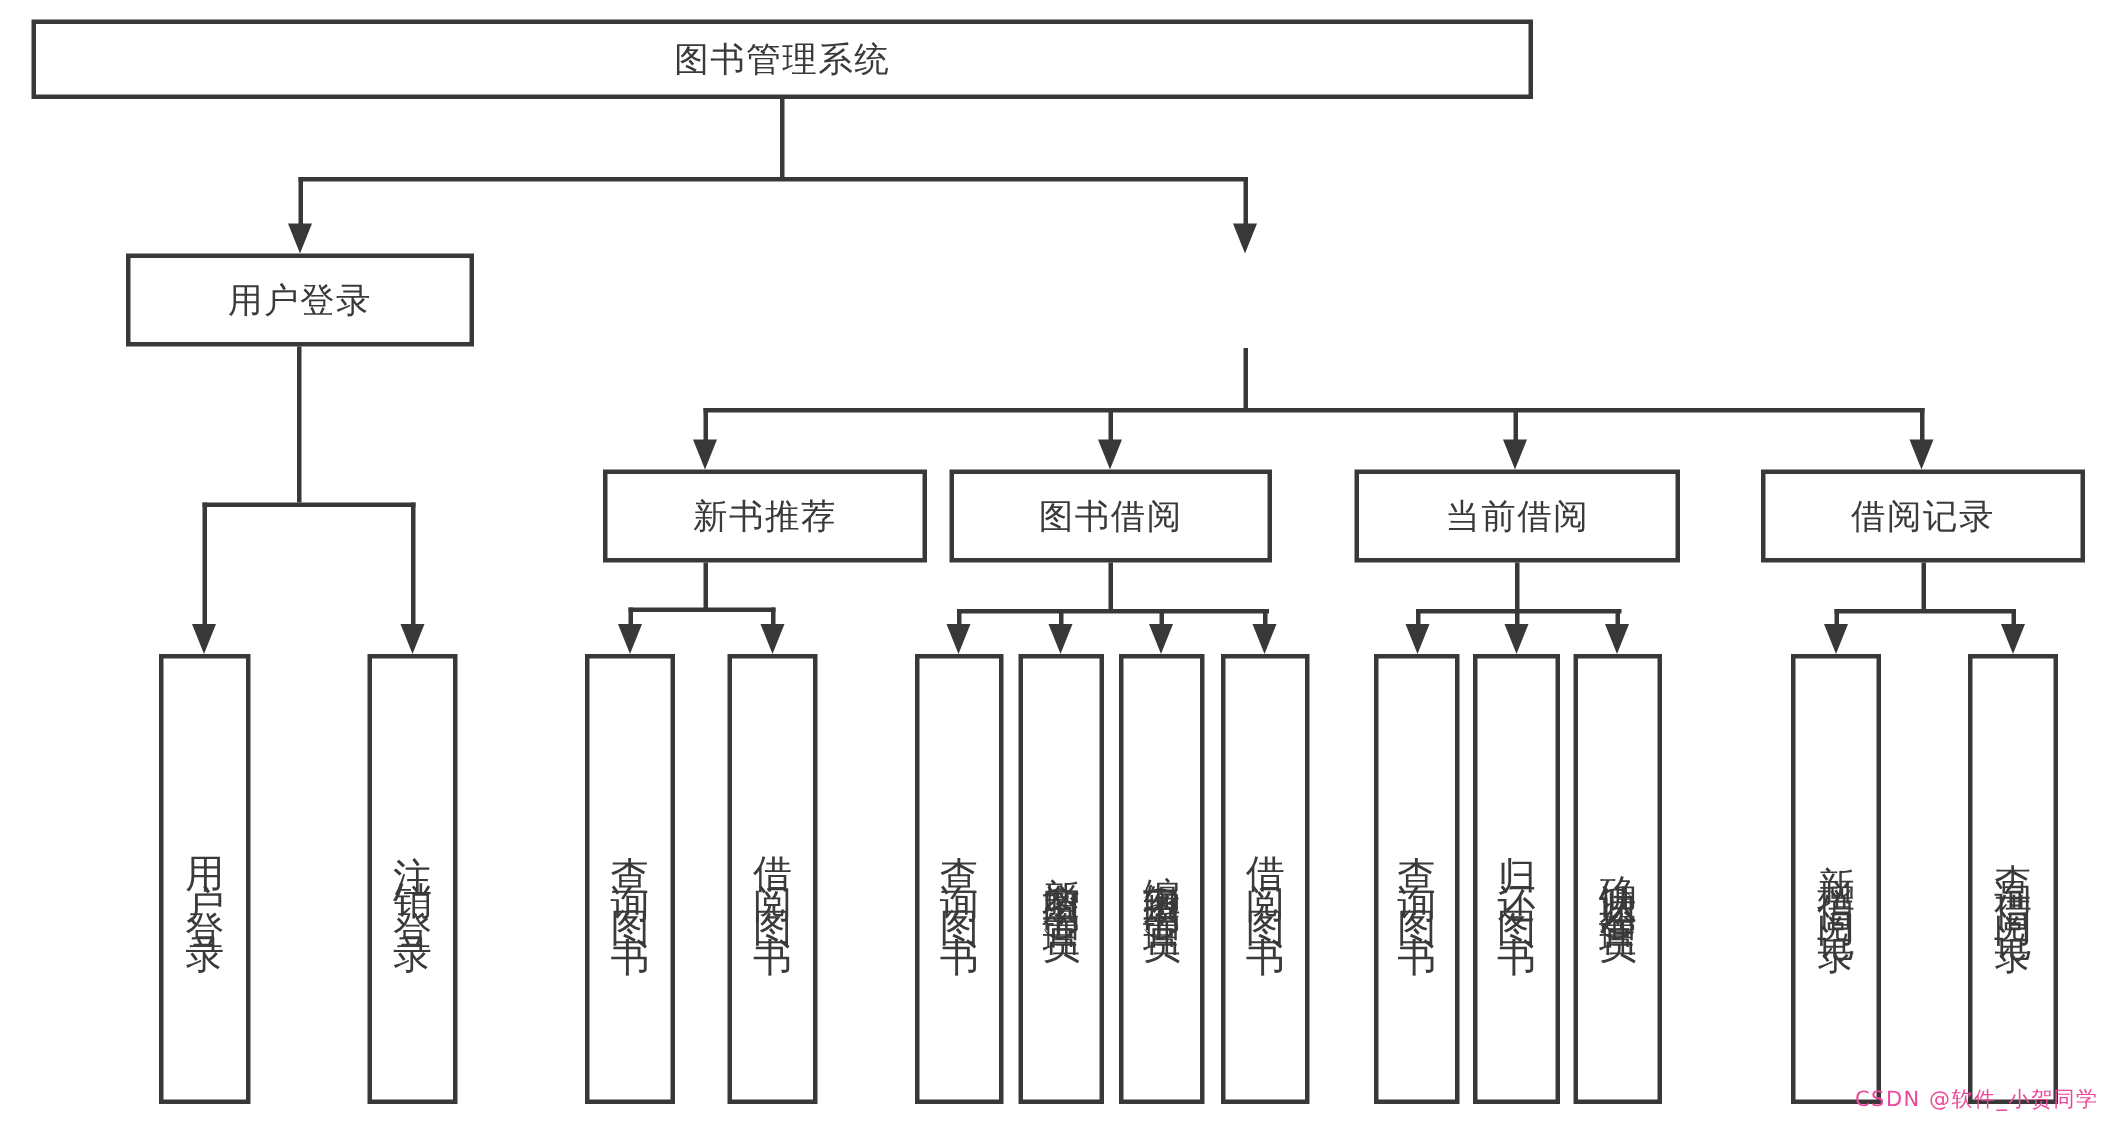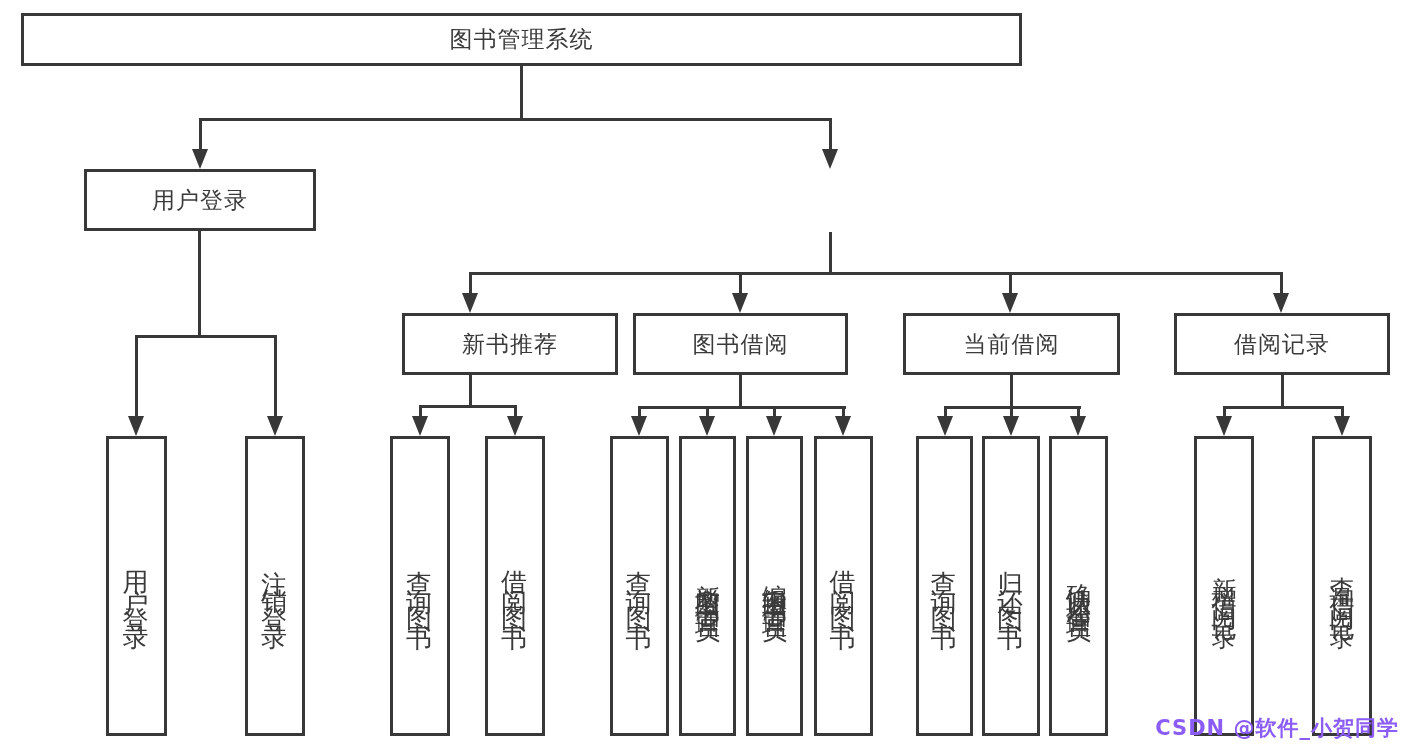--- a/index.html
+++ b/index.html
@@ -45,25 +45,24 @@
   .v-line{width:3px;}
   .arrow{
     position:absolute;width:0;height:0;
     border-left:8px solid transparent;
     border-right:8px solid transparent;
     border-top:20px solid #383838;
   }
   .watermark{
     position:absolute;
     right:6px;bottom:5px;
-    font-size:21px;
-    color:#8b5cf6;
+    font-size:14px;
+    color:#ec4899;
     letter-spacing:1px;
     z-index:5;
-    font-weight:bold;
   }
 </style>
 </head>
 <body>
 
 <div id="canvas">
 
   <div class="hbox" style="left:21px;top:13px;width:1001px;height:53px;">
     <span>图书管理系统</span>
   </div>

